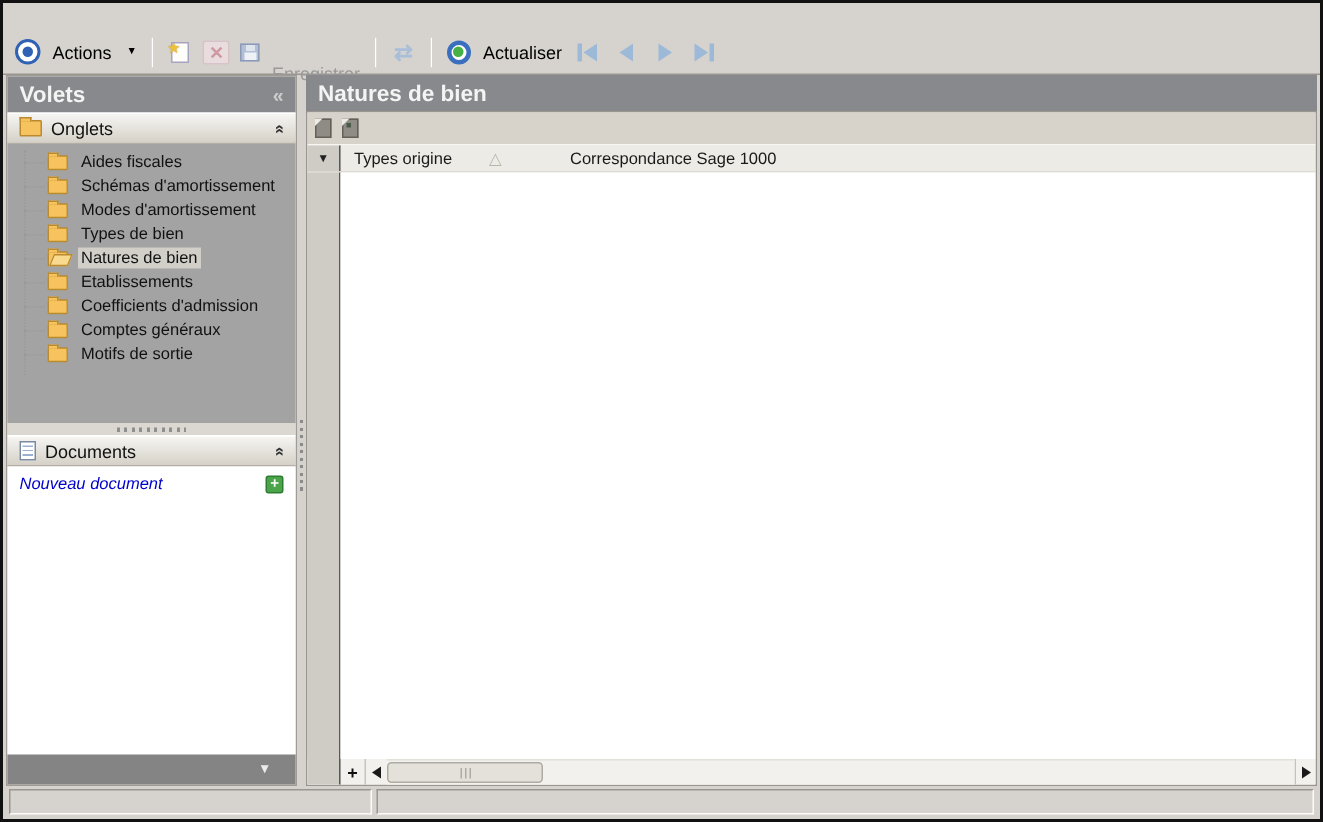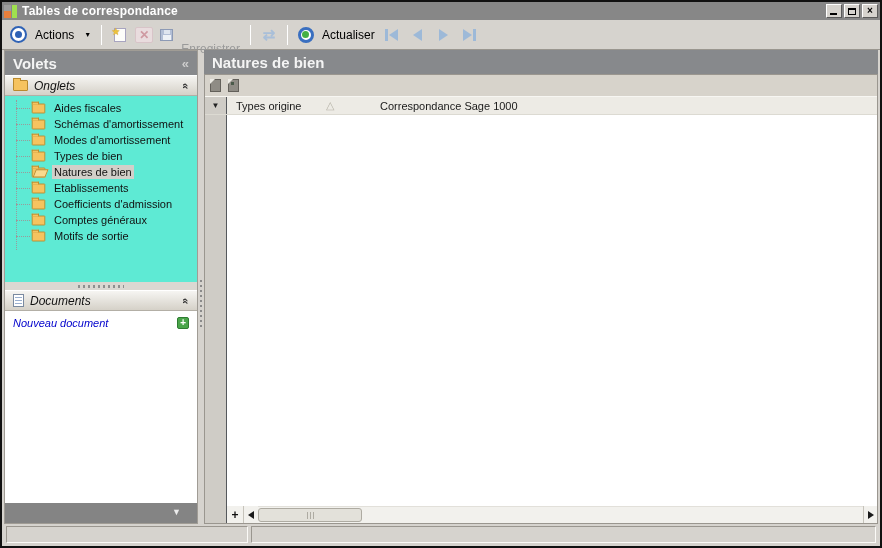--- a/index.html
+++ b/index.html
@@ -56,29 +56,29 @@
                   display:flex; align-items:center; padding:0 8px; }
   .rot-up { display:inline-block; transform:rotate(90deg); font-weight:bold; }
 
   
   .sidebar { position:absolute; left:2px; top:48px; width:194px; bottom:22px; background:#fff;
              display:flex; flex-direction:column; border:1px solid #a09c95; }
   .sidebar .panel-header { flex:none; }
   .ph-collapse { margin-left:auto; color:#cdcdcd; font-size:13px; font-weight:bold; cursor:default; }
   .section-bar { flex:none; height:21px; background:linear-gradient(#f6f5f2,#d5d1c8);
                  border-top:1px solid #fff; border-bottom:1px solid #b3afa6;
-                 display:flex; align-items:center; padding:0 8px; font-size:12px; color:#111;font-style:italic; }
+                 display:flex; align-items:center; padding:0 8px; font-size:12px; color:#111; }
   .section-bar .sec-label { margin-left:6px; }
   .sec-chevron { margin-left:auto; font-size:11px; color:#333; }
   .folder { width:15px; height:11px; background:#f6c35f; border:1px solid #b98a2e; border-radius:1px; position:relative; flex:none; }
   .folder::before { content:""; position:absolute; top:-3px; left:-1px; width:6px; height:2px;
                     background:#f6c35f; border:1px solid #b98a2e; border-bottom:none; }
   .folder.open::after { content:""; position:absolute; left:0px; bottom:-1px; width:12px; height:7px;
                         background:#fada8e; border:1px solid #b98a2e; transform:skewX(-22deg); transform-origin:bottom left; }
-  .tree { flex:none; height:186px; background:#5eead4; position:relative; padding-top:4px; }
+  .tree { flex:none; height:186px; background:#a3a3a3; position:relative; padding-top:4px; }
   .tree-vline { position:absolute; left:11px; top:4px; height:150px; border-left:1px dotted #9a9a9a; }
   .tree-row { height:16px; display:flex; align-items:center; position:relative; padding-left:26px; font-size:11px; color:#111; }
   .tree-row::before { content:""; position:absolute; left:11px; top:8px; width:14px; border-top:1px dotted #9a9a9a; }
   .tree-row .folder { transform:scale(0.9); }
   .tree-row .item-label { margin-left:6px; padding:1px 2px; white-space:nowrap; }
   .tree-row.selected .item-label { background:#d2cfc9; }
   .h-splitter { flex:none; height:8px; background:#dbd8d2; display:flex; align-items:center; justify-content:center; }
   .h-grip { width:46px; height:3px; background:repeating-linear-gradient(90deg,#8f8f8f 0 2px,transparent 2px 5px); }
   .doc-icon { width:11px; height:13px; background:#fff; border:1px solid #7a8aa0; position:relative; flex:none; }
   .doc-icon::after { content:""; position:absolute; left:1px; top:2px; width:7px; height:8px;
@@ -133,39 +133,20 @@
                display:flex; gap:3px; padding:2px 4px 3px 4px; }
   .status-cell { border:1px solid; border-color:#9a968f #fbfaf7 #fbfaf7 #9a968f; }
   .status-cell.c1 { width:242px; flex:none; }
   .status-cell.c2 { flex:1; }
 </style>
 </head>
 <body>
 
 <div class="window">
 
-  <div class="titlebar">
-    <div class="app-icon">
-      <span class="blk-gray"></span>
-        <span class="blk-orange"></span>
-        <span class="blk-green"></span>
-    </div>
-    <span class="title-text">Tables de correspondance</span>
-    <div class="win-btns">
-      <div class="win-btn">
-          <span class="glyph-min"></span>
-        </div>
-      <div class="win-btn">
-          <span class="glyph-max"></span>
-        </div>
-      <div class="win-btn">
-          <span>×</span>
-        </div>
-    </div>
-  </div>
 
   <div class="toolbar">
     <div class="tb-btn">
       <span class="target-icon">
           <i></i>
         </span>
       <span>Actions</span>
       <span class="caret-down">▼</span>
     </div>
     <div class="tb-sep"></div>

